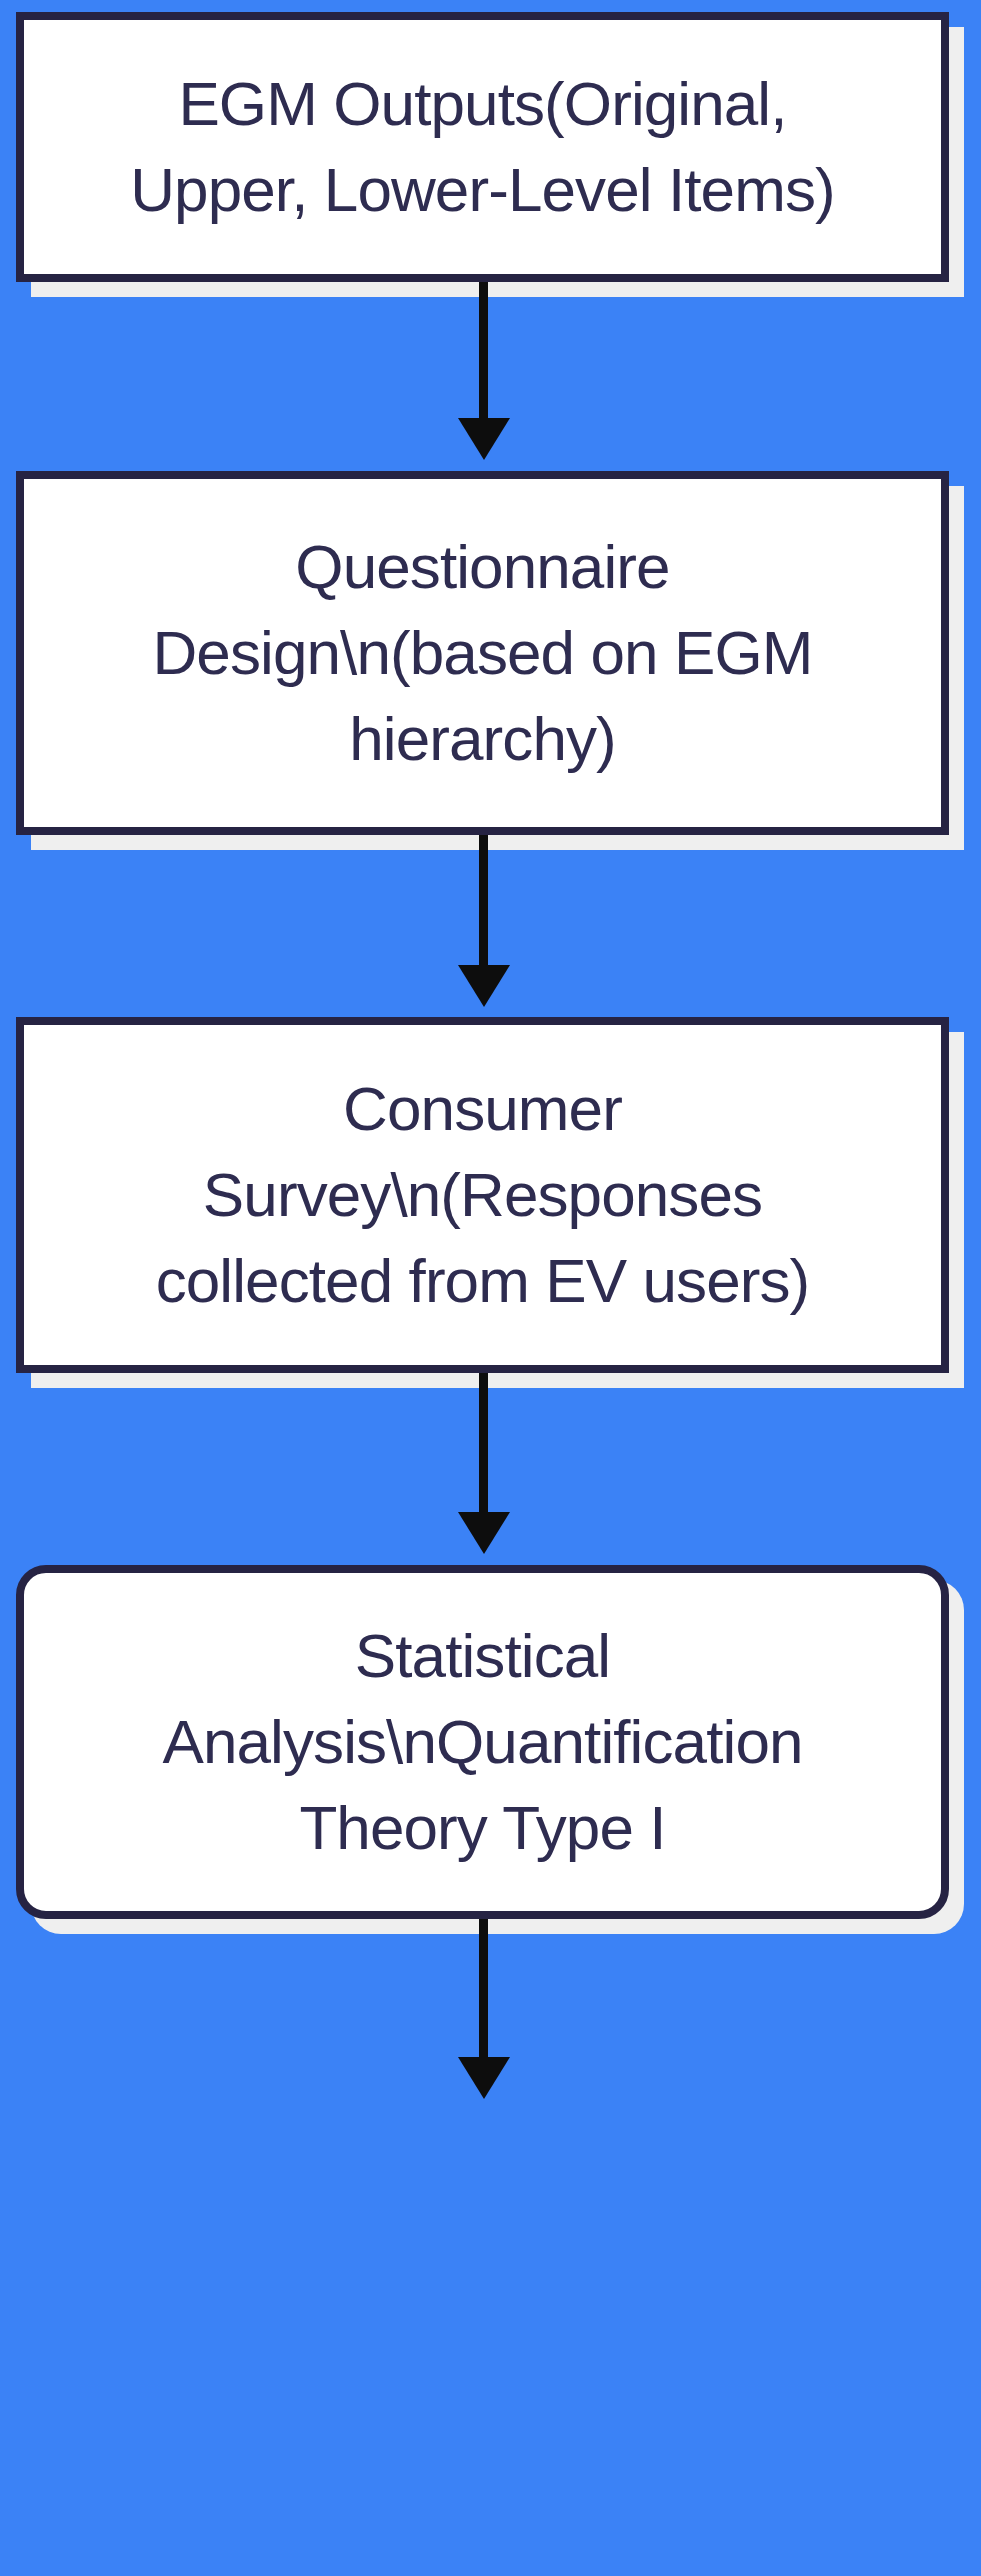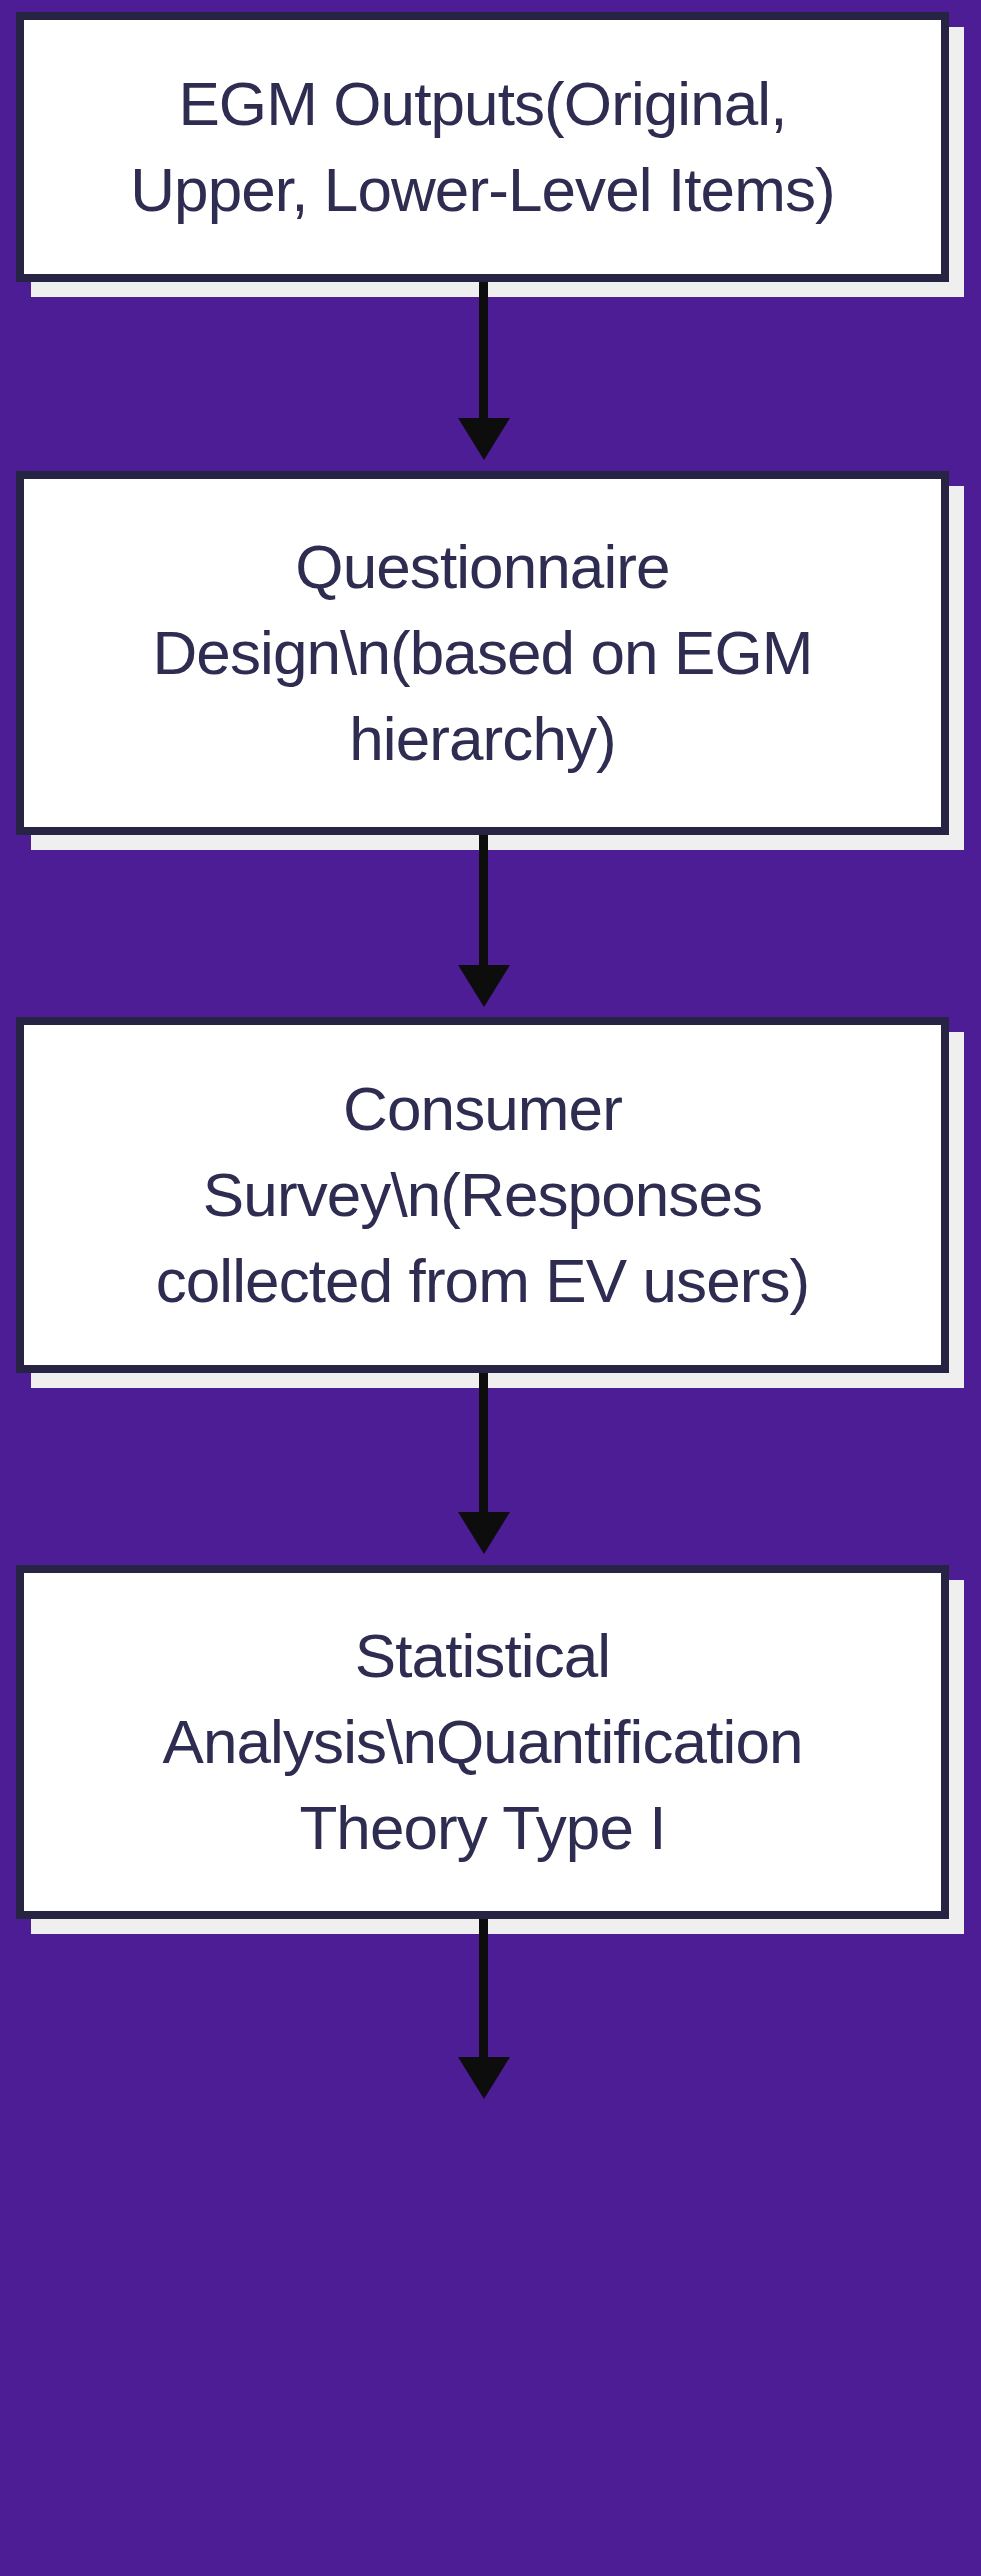--- a/index.html
+++ b/index.html
@@ -1,20 +1,20 @@
 <!DOCTYPE html>
 <html style="font-size:14px"><head>
 <meta charset="utf-8">
 <style>
   html, body { margin: 0; padding: 0; background: #ffffff; }
   .canvas {
     position: relative;
     width: 981px;
     height: 2576px;
-    background: #4c1d95;
+    background: #3b82f6;
     font-family: "Liberation Sans", sans-serif;
     overflow: hidden;
   }
   .node {
     position: absolute;
     left: 16px;
     width: 933px;
     box-sizing: border-box;
     background: #ffffff;
     border: 8.8px solid #262343;
@@ -25,21 +25,21 @@
     text-align: center;
     color: #2e2c50;
     font-size: 62px;
     line-height: 86px;
     white-space: pre-line;
     letter-spacing: -0.9px;
   }
   .node-1 { top: 11.5px;   height: 270px; }
   .node-2 { top: 471px;  height: 364px; }
   .node-3 { top: 1017px; height: 356px; }
-  .node-4 { top: 1565px; height: 354px; }
+  .node-4 { top: 1565px; height: 354px; border-radius: 30px; }
   .node-5 { top: 2110px; height: 442px; }
 
   .arrow {
     position: absolute;
     left: 457px;
     width: 53px;
     display: flex;
     flex-direction: column;
     align-items: center;
   }

